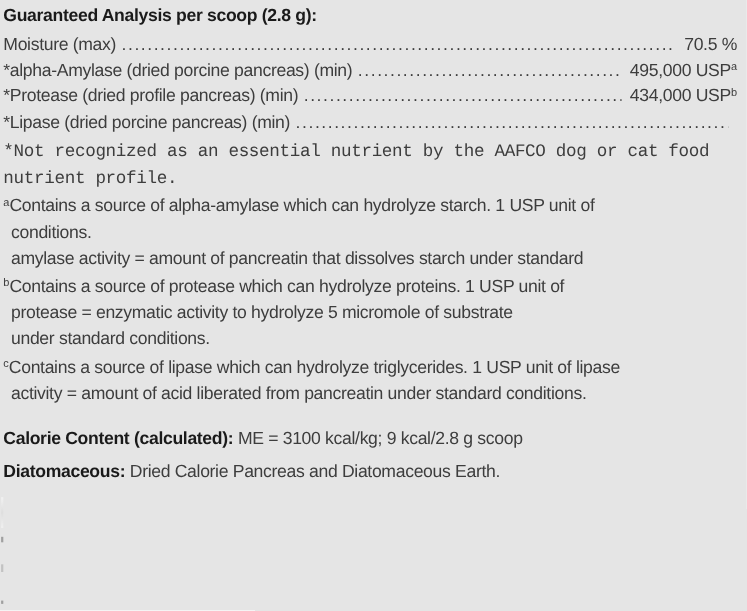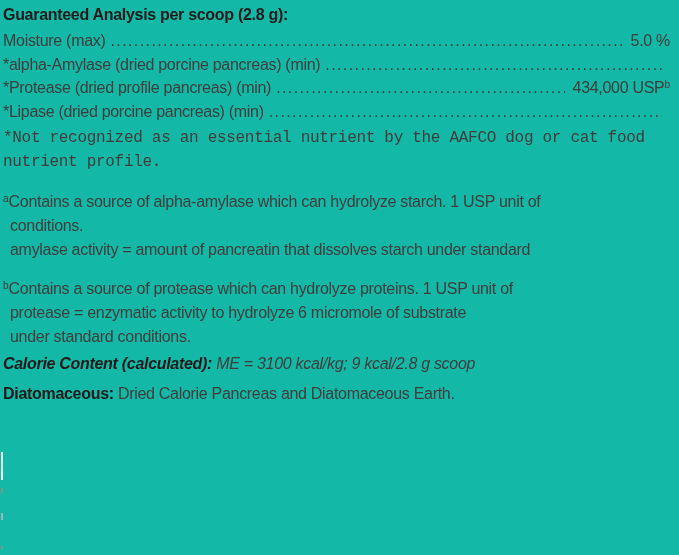--- a/index.html
+++ b/index.html
@@ -1,20 +1,20 @@
 <!DOCTYPE html>
 <html><head>
 <meta charset="utf-8">
 <style>
   html,body{margin:0;padding:0;background:#fff;}
   .label-container{
     position:relative;
     width:679px;height:555px;
     overflow:hidden;
-    background:#14b8a6;
+    background:#e5e5e5;
     font-family:"Liberation Sans", sans-serif;
     font-size:16px;
     letter-spacing:-0.3px;
     color:#3d3d3d;
     line-height:23.7px;
     box-sizing:border-box;
     padding:2px 9px 0 3px;
   }
   .ga-title{
     font-weight:bold;
@@ -40,25 +40,25 @@
     letter-spacing:1.4px;
   }
   .row-value{flex:0 0 auto;}
   sup{
     font-size:10px;
     letter-spacing:0;
     vertical-align:5px;
     line-height:0;
   }
   .aafco-note{margin-top:3px;font-family:Liberation Mono, monospace;}
-  .footnote{margin-top:16px;}
+  .footnote{margin-top:2px;}
   .footnote.fn-c{margin-top:3px;}
   .fn-line{padding-left:7px;}
   .fn-line.first{padding-left:0;}
-  .calorie-line{margin-top:4px;font-style:italic;}
+  .calorie-line{margin-top:17px;}
   .ingredients-line{margin-top:6px;}
   .bold-label{font-weight:bold;color:#1a1a1a;}
   .artifact{position:absolute;pointer-events:none;}
   .artifact-line{
     left:1px;top:452px;width:2px;height:28px;
     background:linear-gradient(180deg,#f2f2f2,#dedede 50%,#f0f0f0);
   }
   .artifact-dot1{left:1px;top:488px;width:2px;height:5px;background:#8f8f8f;opacity:.8;}
   .artifact-dot2{left:1px;top:513px;width:2px;height:7px;background:#b9b9b9;opacity:.8;}
   .artifact-dot3{left:1px;top:546px;width:2px;height:3px;background:#8f8f8f;opacity:.8;}
@@ -66,26 +66,27 @@
 </head>
 <body>
 
 <div class="label-container">
 
   <div class="ga-title">Guaranteed Analysis per scoop (2.8 g):</div>
 
   <div class="ga-row">
     <span class="row-label">Moisture (max)</span>
     <span class="leader"></span>
-    <span class="row-value"><span>5.0 %</span><sup></sup></span>
+    <span class="row-value"><span>70.5 %</span><sup></sup></span>
   </div>
 
   <div class="ga-row">
     <span class="row-label">*alpha-Amylase (dried porcine pancreas) (min)</span>
     <span class="leader"></span>
+    <span class="row-value"><span>495,000 USP</span><sup>a</sup></span>
   </div>
 
   <div class="ga-row">
     <span class="row-label">*Protease (dried profile pancreas) (min)</span>
     <span class="leader"></span>
     <span class="row-value"><span>434,000 USP</span><sup>b</sup></span>
   </div>
 
   <div class="ga-row">
     <span class="row-label">*Lipase (dried porcine pancreas) (min)</span>
@@ -95,24 +96,28 @@
   <div class="aafco-note">*Not recognized as an essential nutrient by the AAFCO dog or cat food nutrient profile.</div>
 
   <div class="footnote fn-a">
     <div class="fn-line first"><sup>a</sup><span>Contains a source of alpha-amylase which can hydrolyze starch. 1 USP unit of</span></div>
     <div class="fn-line">conditions.</div>
     <div class="fn-line">amylase activity = amount of pancreatin that dissolves starch under standard</div>
   </div>
 
   <div class="footnote fn-b">
     <div class="fn-line first"><sup>b</sup><span>Contains a source of protease which can hydrolyze proteins. 1 USP unit of</span></div>
-    <div class="fn-line">protease = enzymatic activity to hydrolyze 6 micromole of substrate</div>
+    <div class="fn-line">protease = enzymatic activity to hydrolyze 5 micromole of substrate</div>
     <div class="fn-line">under standard conditions.</div>
   </div>
 
+  <div class="footnote fn-c">
+    <div class="fn-line first"><sup>c</sup><span>Contains a source of lipase which can hydrolyze triglycerides. 1 USP unit of lipase</span></div>
+    <div class="fn-line">activity = amount of acid liberated from pancreatin under standard conditions.</div>
+  </div>
 
   <div class="calorie-line">
     <span class="bold-label">Calorie Content (calculated):</span>
     <span>ME = 3100 kcal/kg; 9 kcal/2.8 g scoop</span>
   </div>
 
   <div class="ingredients-line">
     <span class="bold-label">Diatomaceous:</span>
     <span>Dried Calorie Pancreas and Diatomaceous Earth.</span>
   </div>

